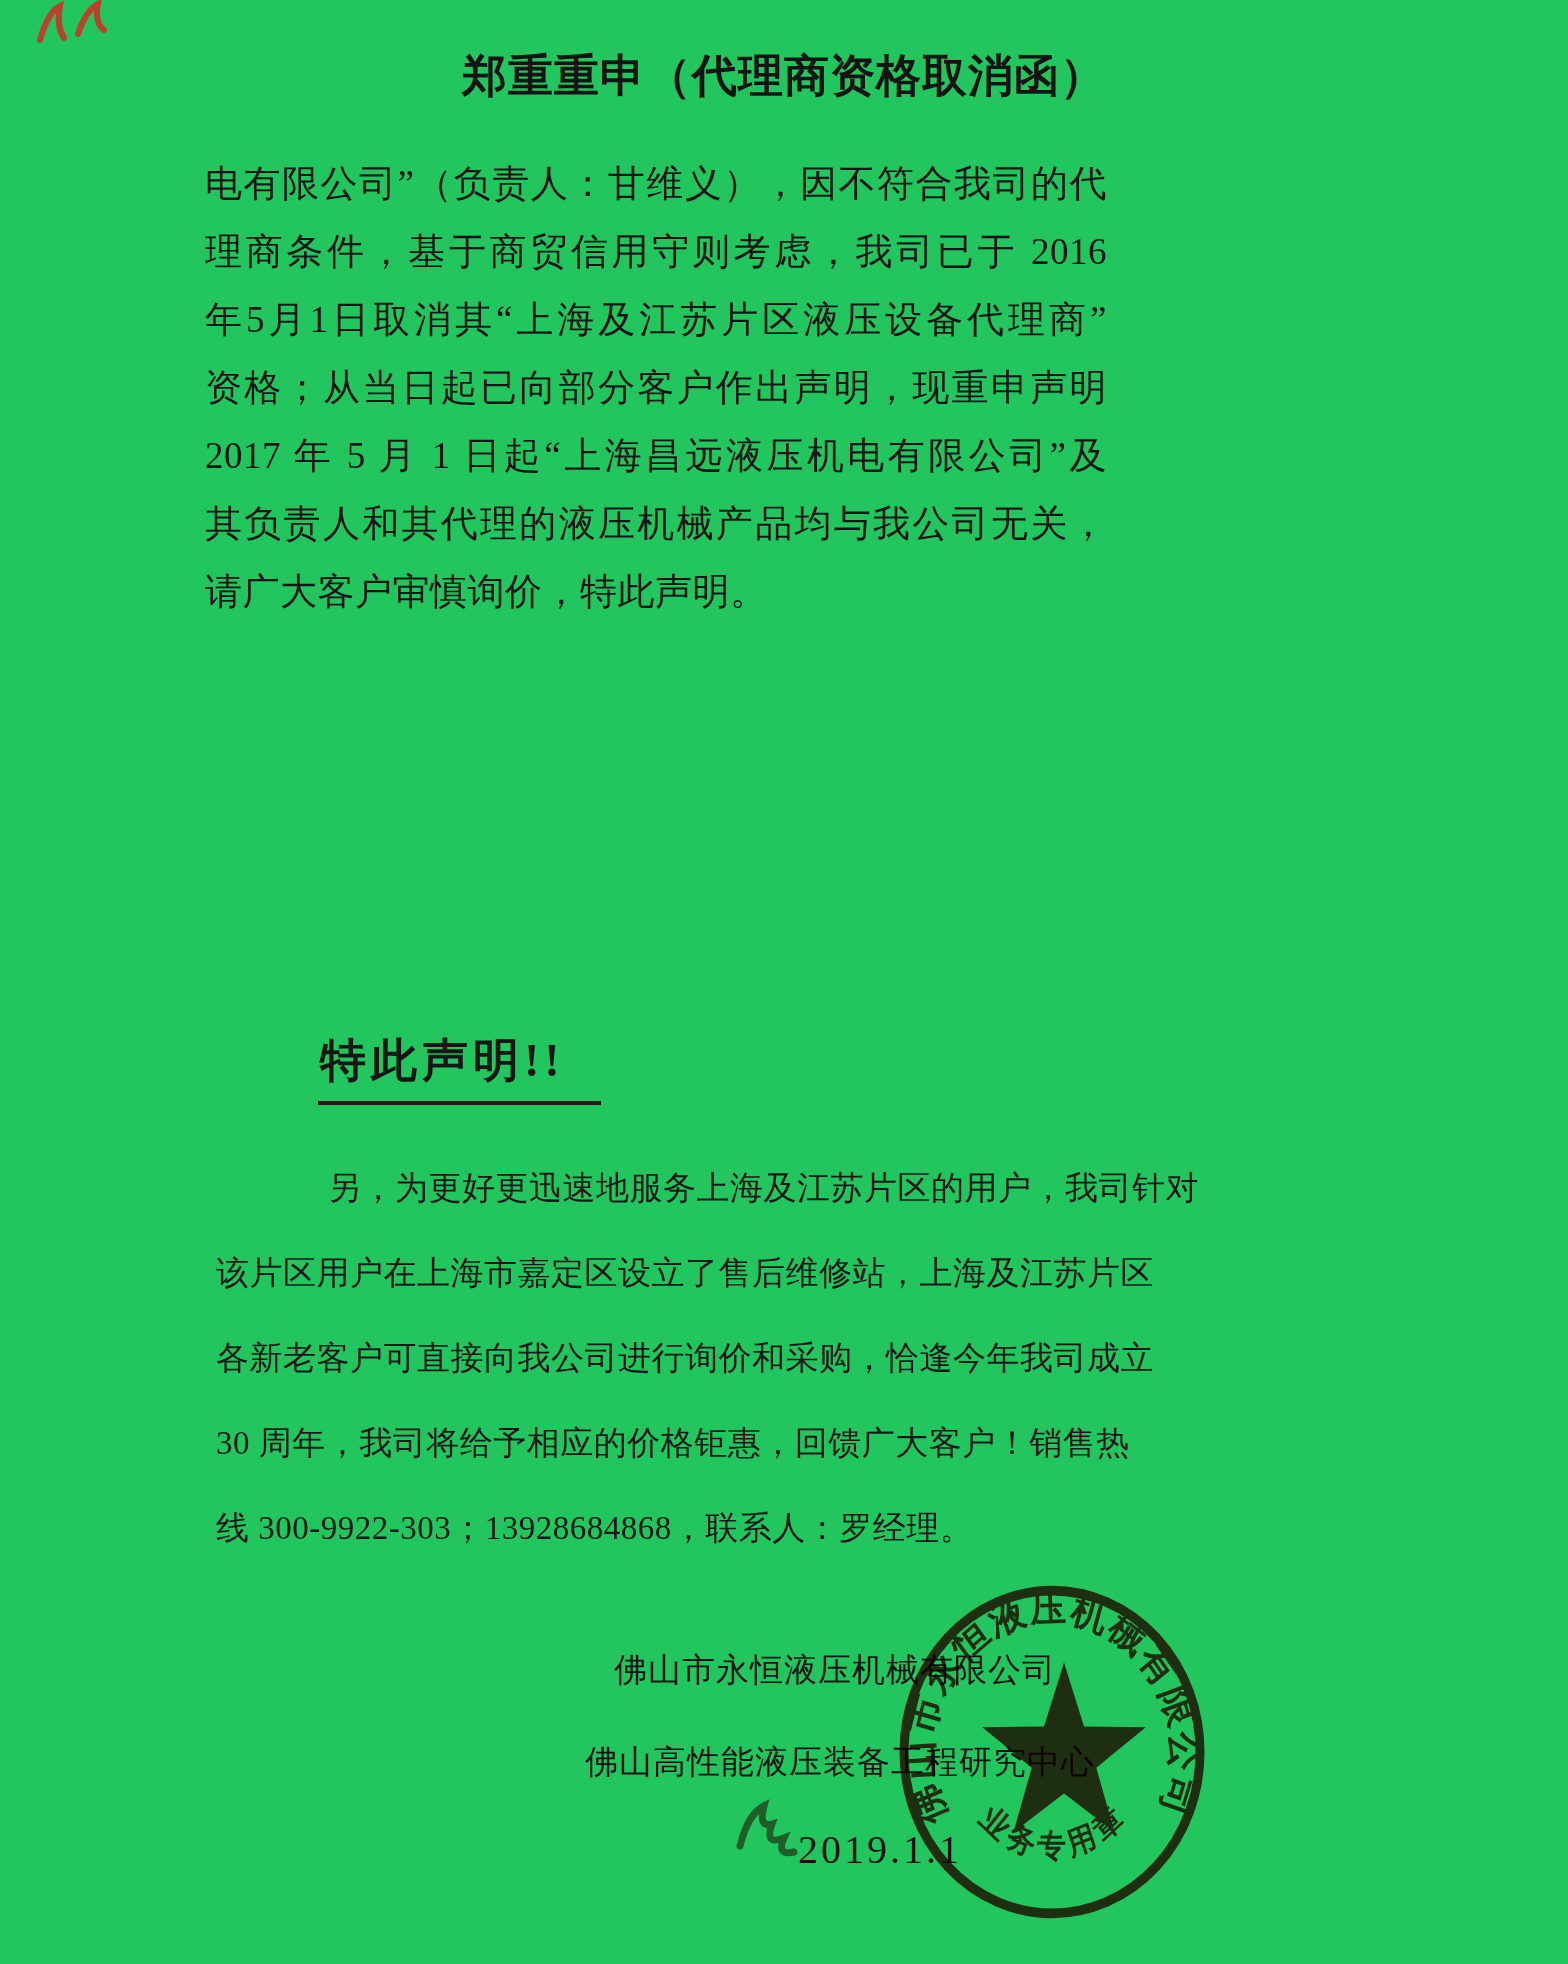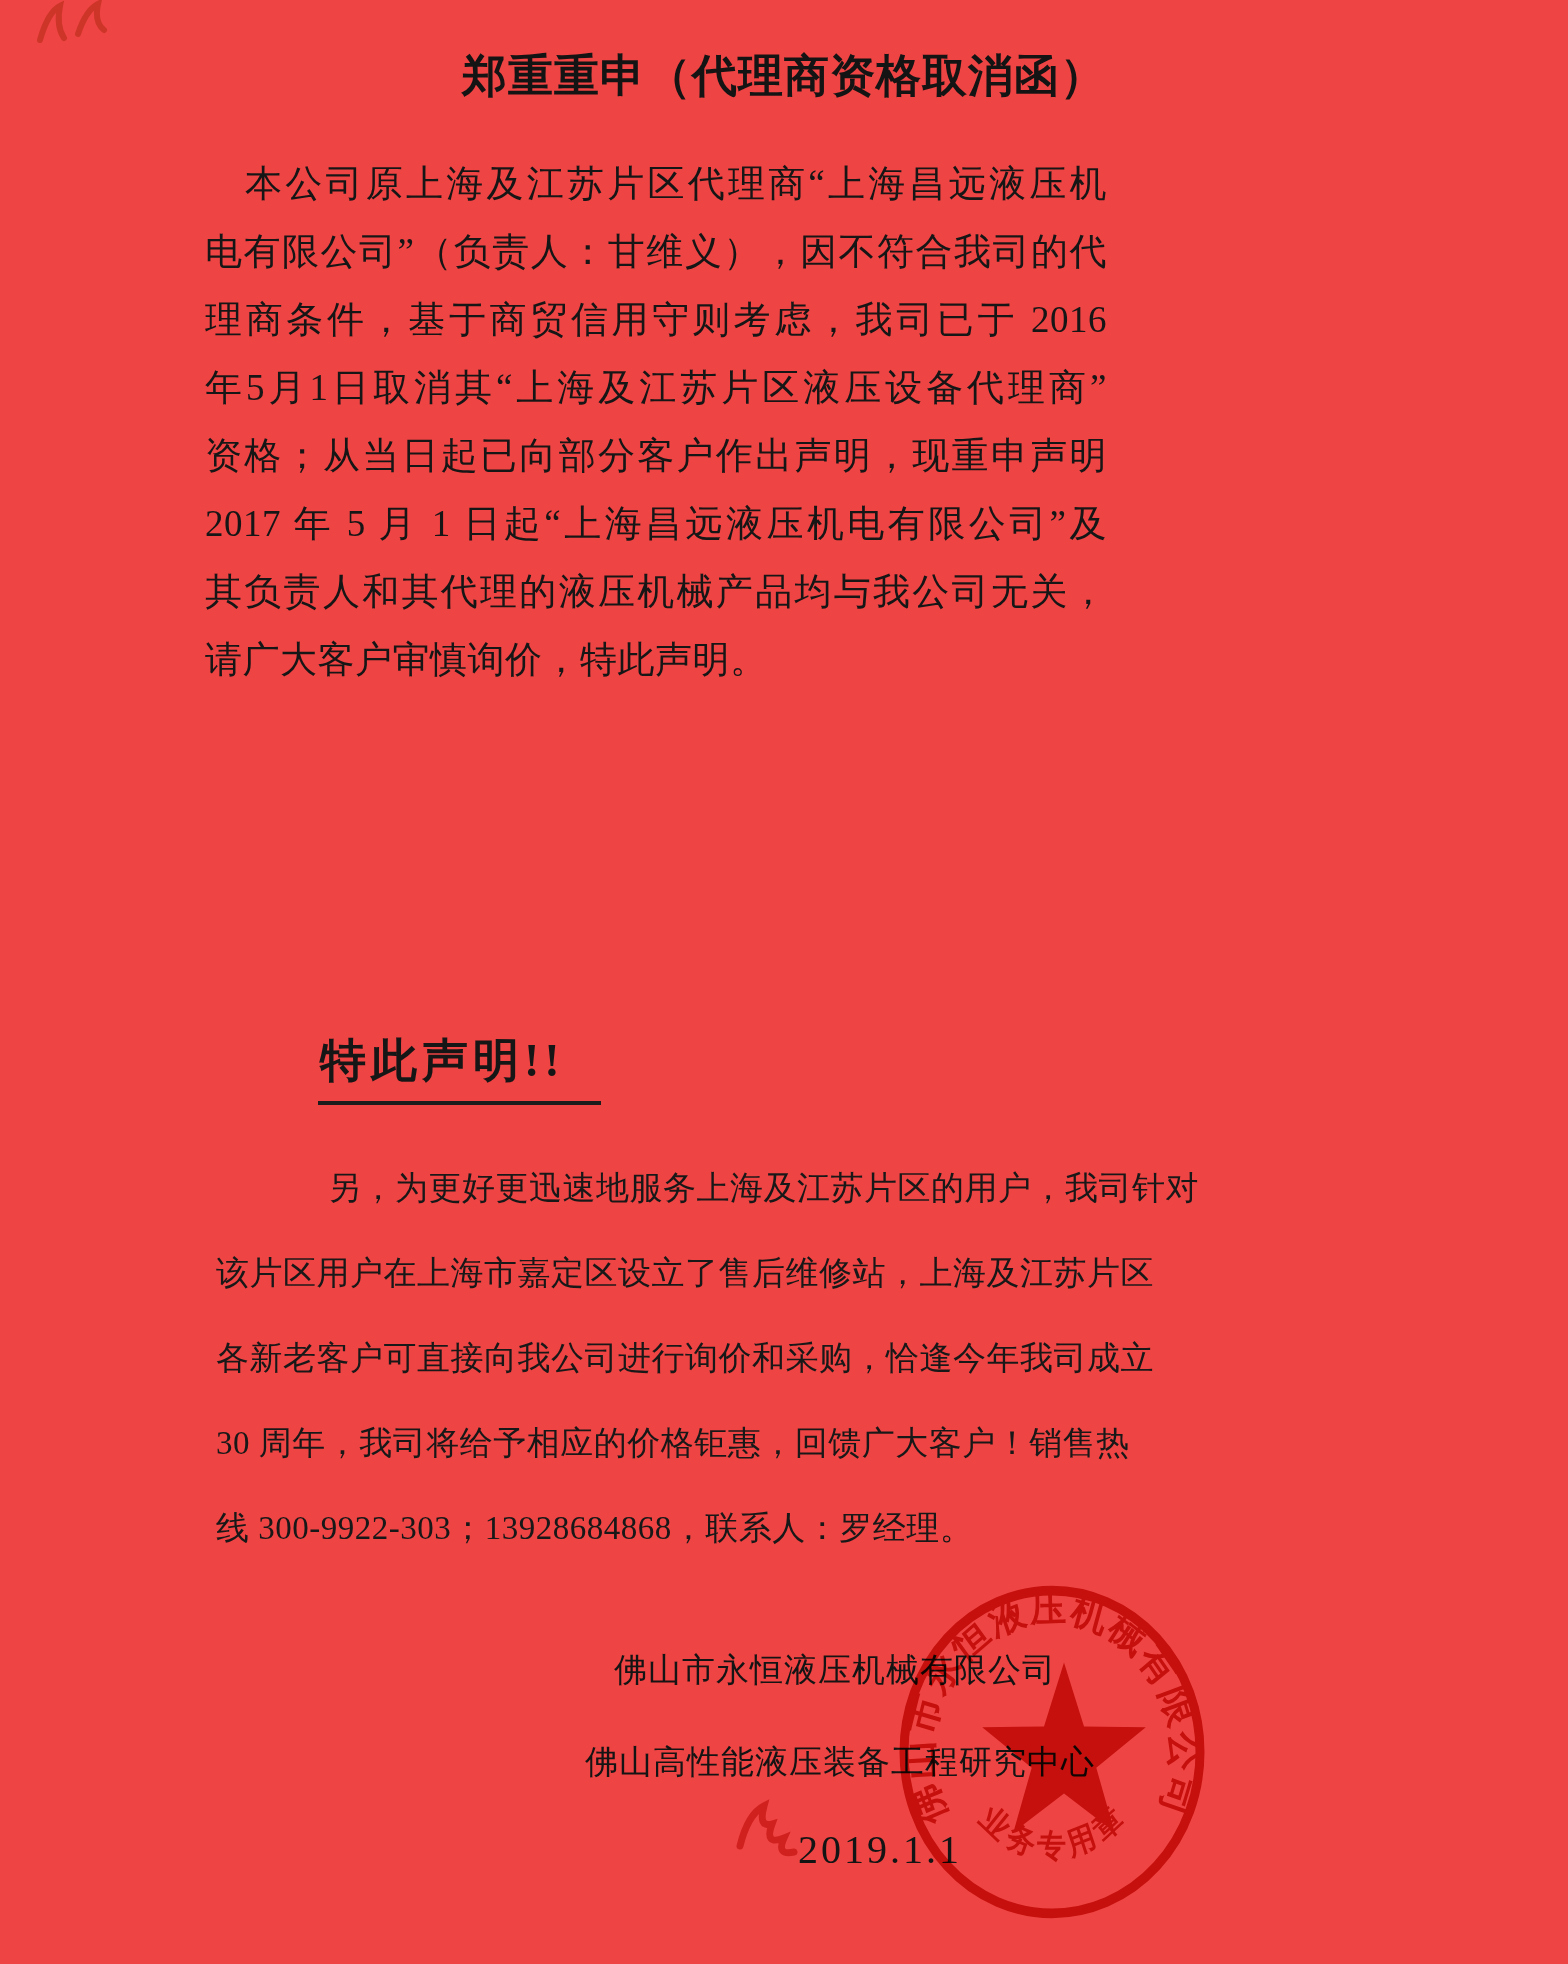--- a/index.html
+++ b/index.html
@@ -1,20 +1,20 @@
 <!DOCTYPE html>
 <html><head>
 <meta charset="utf-8">
 <style>
   * { margin:0; padding:0; box-sizing:border-box; }
   html,body { background:#fdfdfd; }
   body { font-family:"Liberation Serif","DejaVu Serif",serif; color:#1a1a1a; }
   .page {
     position:relative; width:1568px; height:1964px;
-    background:#ef4444; overflow:hidden;
+    background:#22c55e; overflow:hidden;
   }
   .title {
     position:absolute; top:46px; left:0; width:100%;
     text-align:center; font-size:45px; font-weight:bold;
     letter-spacing:1px; color:#141414;
   }
   .para1 { position:absolute; left:205px; top:150px; width:902px; }
   .p1-line {
     height:68px; line-height:68px; font-size:37px;
     text-align:justify; text-align-last:justify; color:#161616;
@@ -61,21 +61,20 @@
 <div class="page">
 
   <svg class="pen-marks" viewBox="0 0 92 52">
     <path d="M14 40 Q22 12 34 6 Q30 26 38 38" fill="none" stroke="#c93425" stroke-width="6" stroke-linecap="round"></path>
     <path d="M52 34 Q60 10 72 4 Q68 22 78 30" fill="none" stroke="#c93425" stroke-width="6" stroke-linecap="round"></path>
   </svg>
 
   <div class="title">郑重重申（代理商资格取消函）</div>
 
   <div class="para1">
-    <div class="p1-line first">本公司原上海及江苏片区代理商“上海昌远液压机</div>
     <div class="p1-line">电有限公司”（负责人：甘维义），因不符合我司的代</div>
     <div class="p1-line">理商条件，基于商贸信用守则考虑，我司已于 2016</div>
     <div class="p1-line">年5月1日取消其“上海及江苏片区液压设备代理商”</div>
     <div class="p1-line">资格；从当日起已向部分客户作出声明，现重申声明</div>
     <div class="p1-line">2017 年 5 月 1 日起“上海昌远液压机电有限公司”及</div>
     <div class="p1-line">其负责人和其代理的液压机械产品均与我公司无关，</div>
     <div class="p1-line last">请广大客户审慎询价，特此声明。</div>
   </div>
 
   <div class="declaration">特此声明!!</div>

